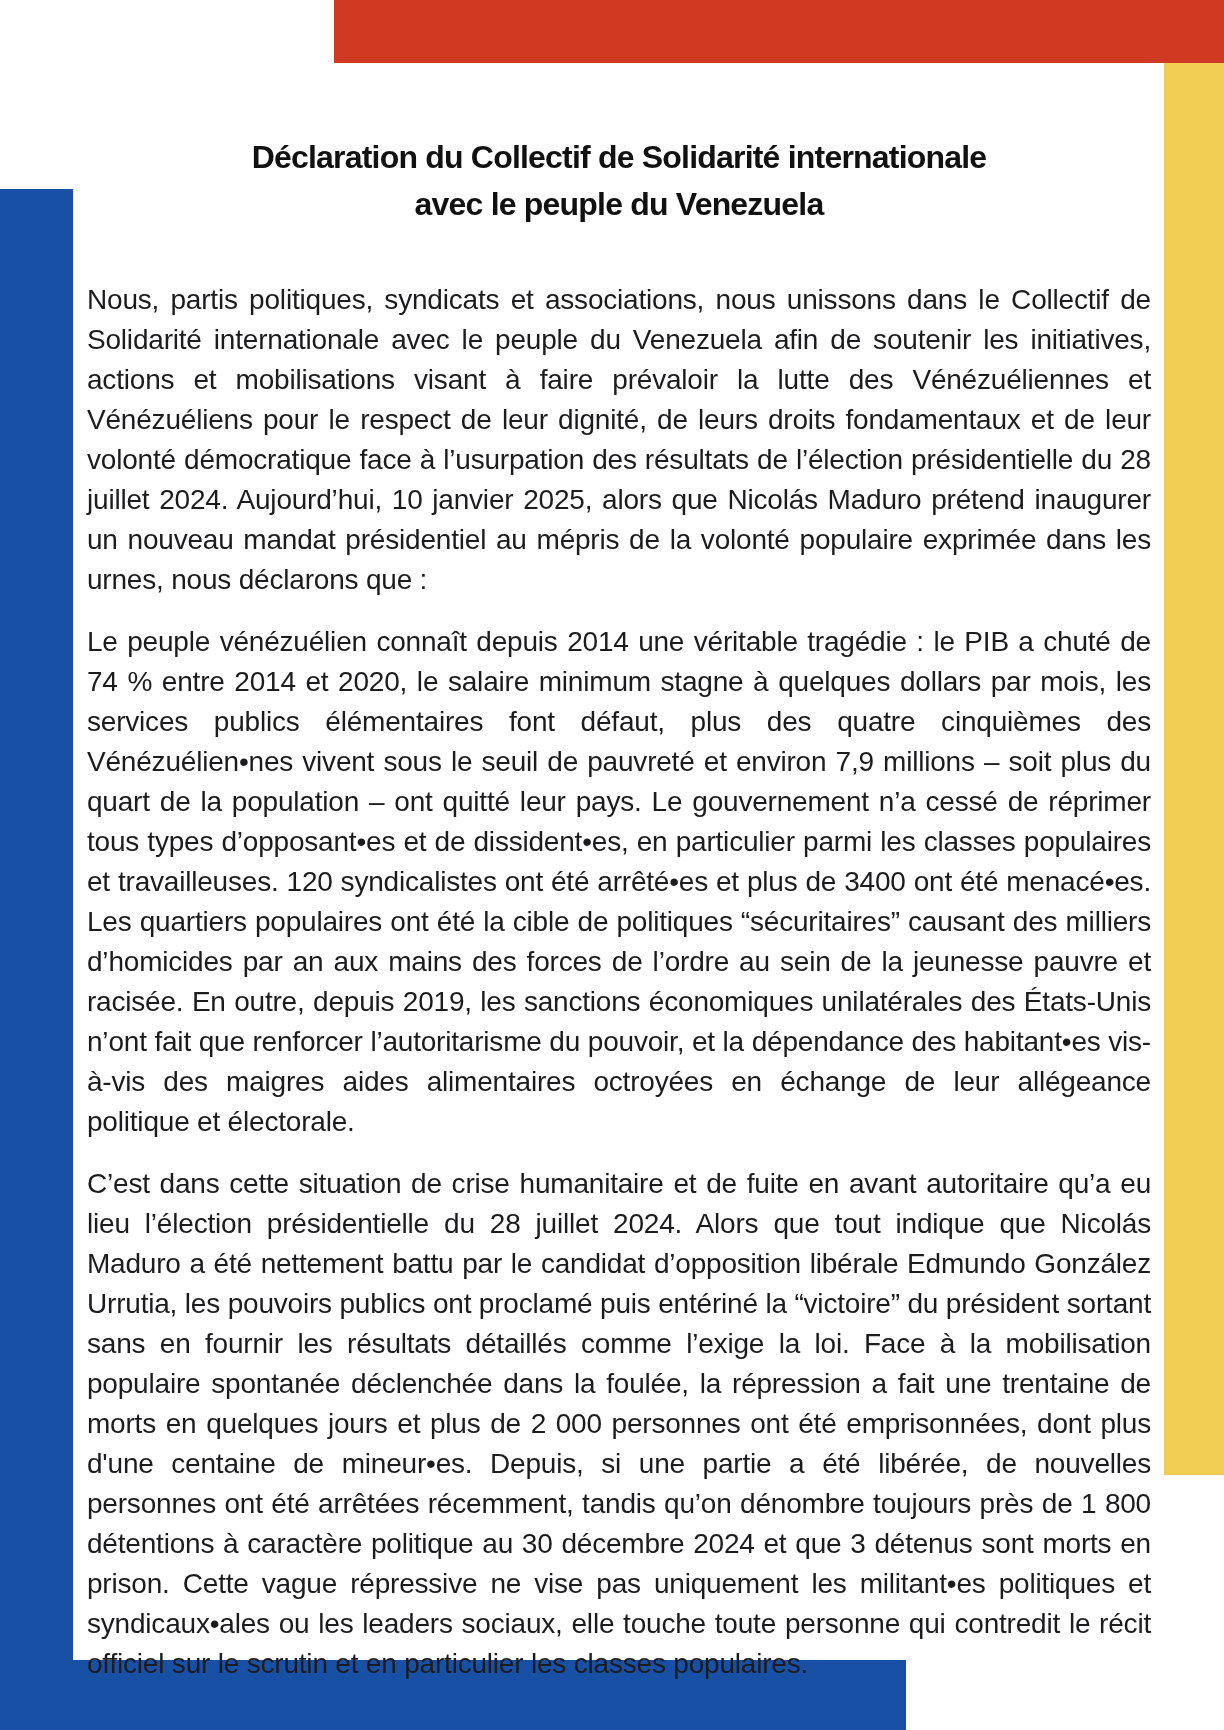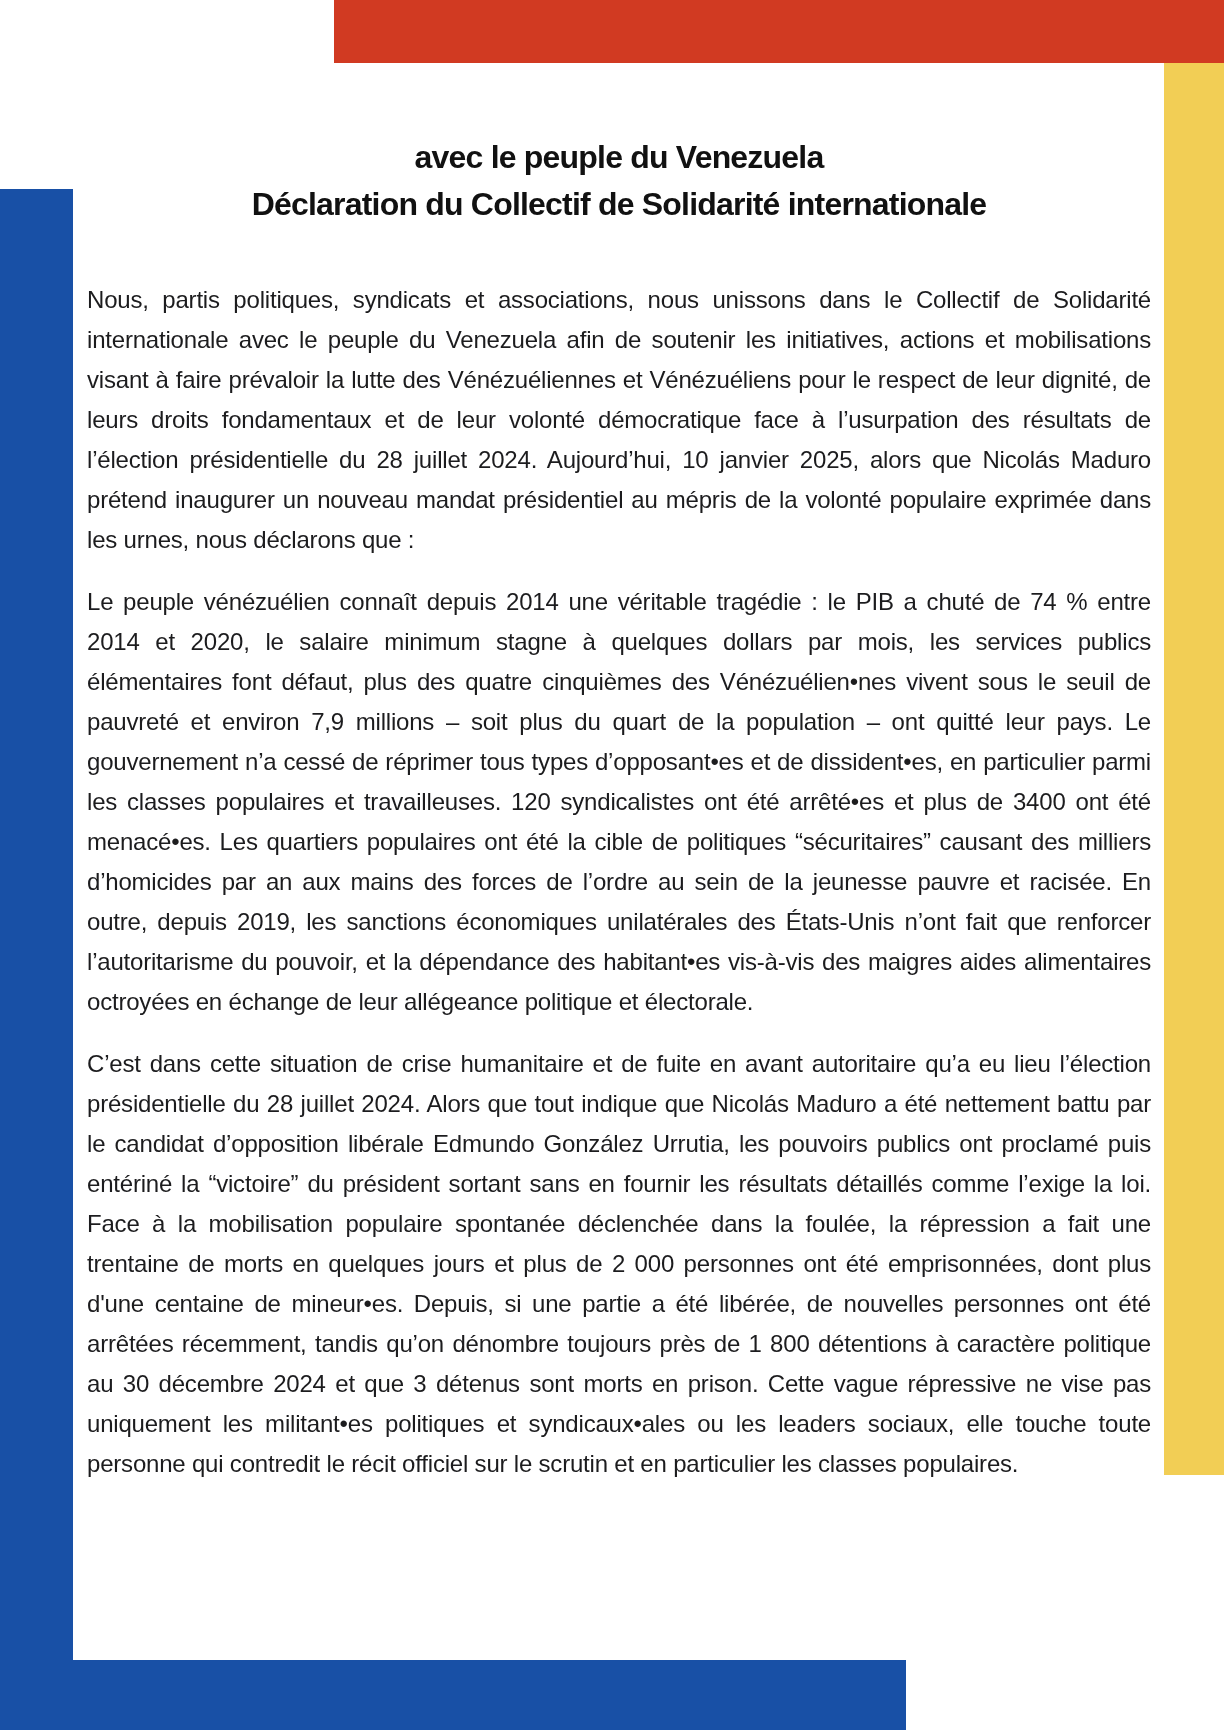--- a/index.html
+++ b/index.html
@@ -29,40 +29,40 @@
     text-align: center;
     font-size: 32px;
     line-height: 47px;
     font-weight: 700;
     letter-spacing: -0.8px;
     color: #111111;
   }
   h1 .tl { display: block; }
   p {
     margin: 0 0 22px 0;
-    font-size: 24px;
+    font-size: 28px;
     line-height: 40px;
     letter-spacing: -0.2px;
     text-align: justify;
     text-justify: inter-word;
     color: var(--text);
   }
   p:last-child { margin-bottom: 12px; }
 </style>
 </head>
 <body>
 
 <div class="page">
   <div class="bar red"></div>
   <div class="bar yellow"></div>
   <div class="bar blue-left"></div>
   <div class="bar blue-bottom"></div>
 
   <div class="content">
     <h1>
+      <span class="tl">Déclaration du Collectif de Solidarité internationale</span>
       <span class="tl">avec le peuple du Venezuela</span>
-      <span class="tl">Déclaration du Collectif de Solidarité internationale</span>
     </h1>
     <p>Nous, partis politiques, syndicats et associations, nous unissons dans le Collectif de Solidarité internationale avec le peuple du Venezuela afin de soutenir les initiatives, actions et mobilisations visant à faire prévaloir la lutte des Vénézuéliennes et Vénézuéliens pour le respect de leur dignité, de leurs droits fondamentaux et de leur volonté démocratique face à l’usurpation des résultats de l’élection présidentielle du 28 juillet 2024. Aujourd’hui, 10 janvier 2025, alors que Nicolás Maduro prétend inaugurer un nouveau mandat présidentiel au mépris de la volonté populaire exprimée dans les urnes, nous déclarons que :</p>
     <p>Le peuple vénézuélien connaît depuis 2014 une véritable tragédie : le PIB a chuté de 74 % entre 2014 et 2020, le salaire minimum stagne à quelques dollars par mois, les services publics élémentaires font défaut, plus des quatre cinquièmes des Vénézuélien•nes vivent sous le seuil de pauvreté et environ 7,9 millions – soit plus du quart de la population – ont quitté leur pays. Le gouvernement n’a cessé de réprimer tous types d’opposant•es et de dissident•es, en particulier parmi les classes populaires et travailleuses. 120 syndicalistes ont été arrêté•es et plus de 3400 ont été menacé•es. Les quartiers populaires ont été la cible de politiques “sécuritaires” causant des milliers d’homicides par an aux mains des forces de l’ordre au sein de la jeunesse pauvre et racisée. En outre, depuis 2019, les sanctions économiques unilatérales des États-Unis n’ont fait que renforcer l’autoritarisme du pouvoir, et la dépendance des habitant•es vis-à-vis des maigres aides alimentaires octroyées en échange de leur allégeance politique et électorale.</p>
     <p>C’est dans cette situation de crise humanitaire et de fuite en avant autoritaire qu’a eu lieu l’élection présidentielle du 28 juillet 2024. Alors que tout indique que Nicolás Maduro a été nettement battu par le candidat d’opposition libérale Edmundo González Urrutia, les pouvoirs publics ont proclamé puis entériné la “victoire” du président sortant sans en fournir les résultats détaillés comme l’exige la loi. Face à la mobilisation populaire spontanée déclenchée dans la foulée, la répression a fait une trentaine de morts en quelques jours et plus de 2 000 personnes ont été emprisonnées, dont plus d'une centaine de mineur•es. Depuis, si une partie a été libérée, de nouvelles personnes ont été arrêtées récemment, tandis qu’on dénombre toujours près de 1 800 détentions à caractère politique au 30 décembre 2024 et que 3 détenus sont morts en prison. Cette vague répressive ne vise pas uniquement les militant•es politiques et syndicaux•ales ou les leaders sociaux, elle touche toute personne qui contredit le récit officiel sur le scrutin et en particulier les classes populaires.</p>
   </div>
 </div>
 
 </body></html>

